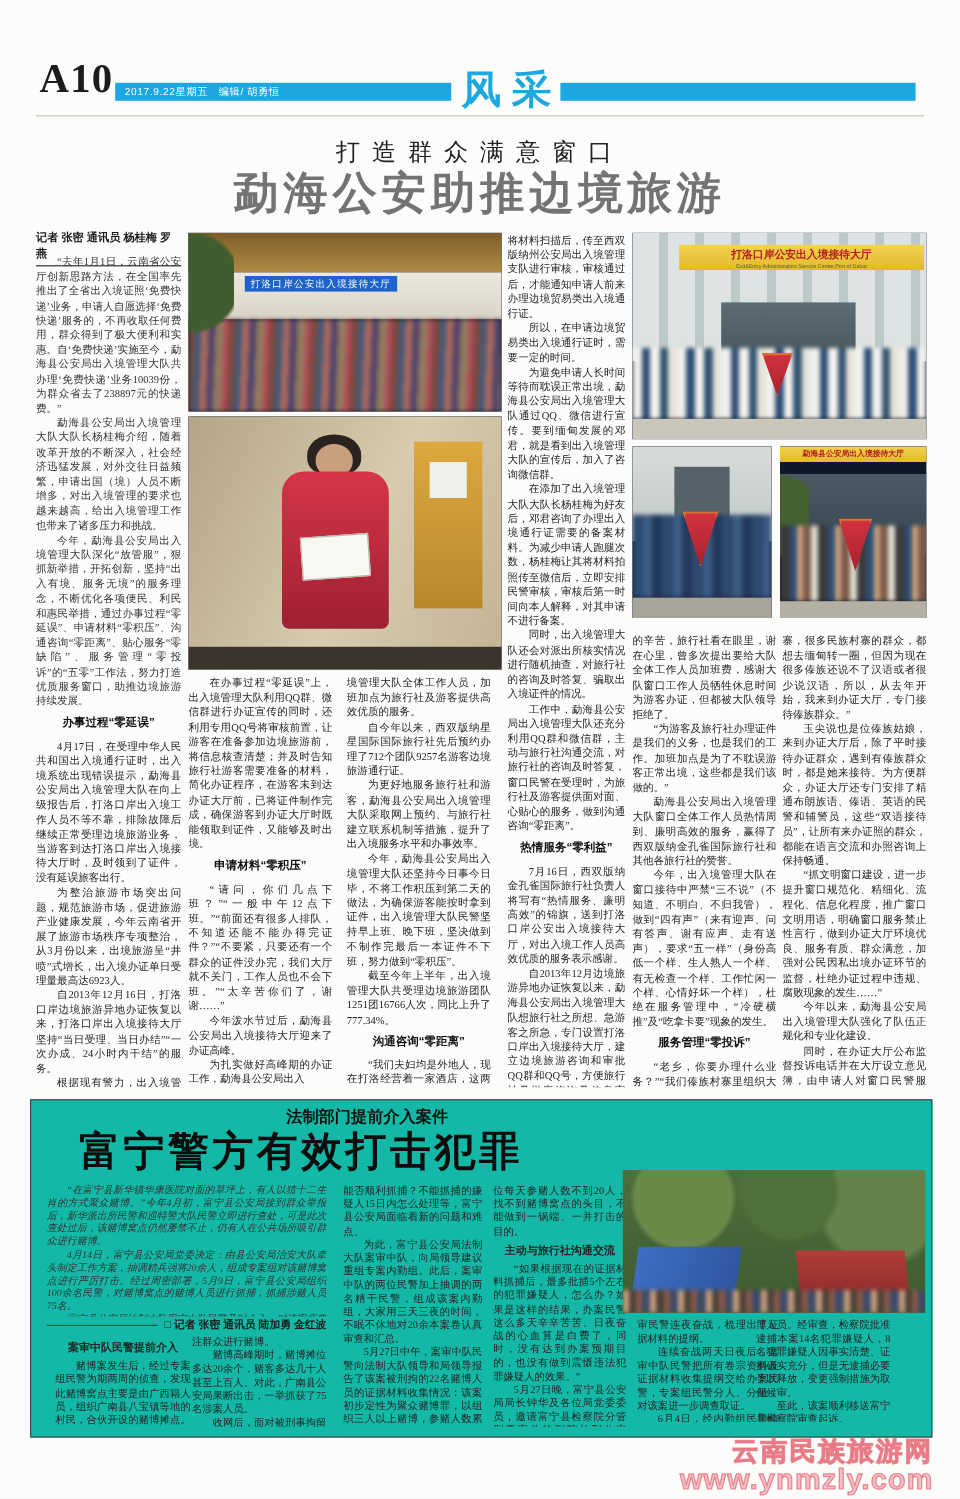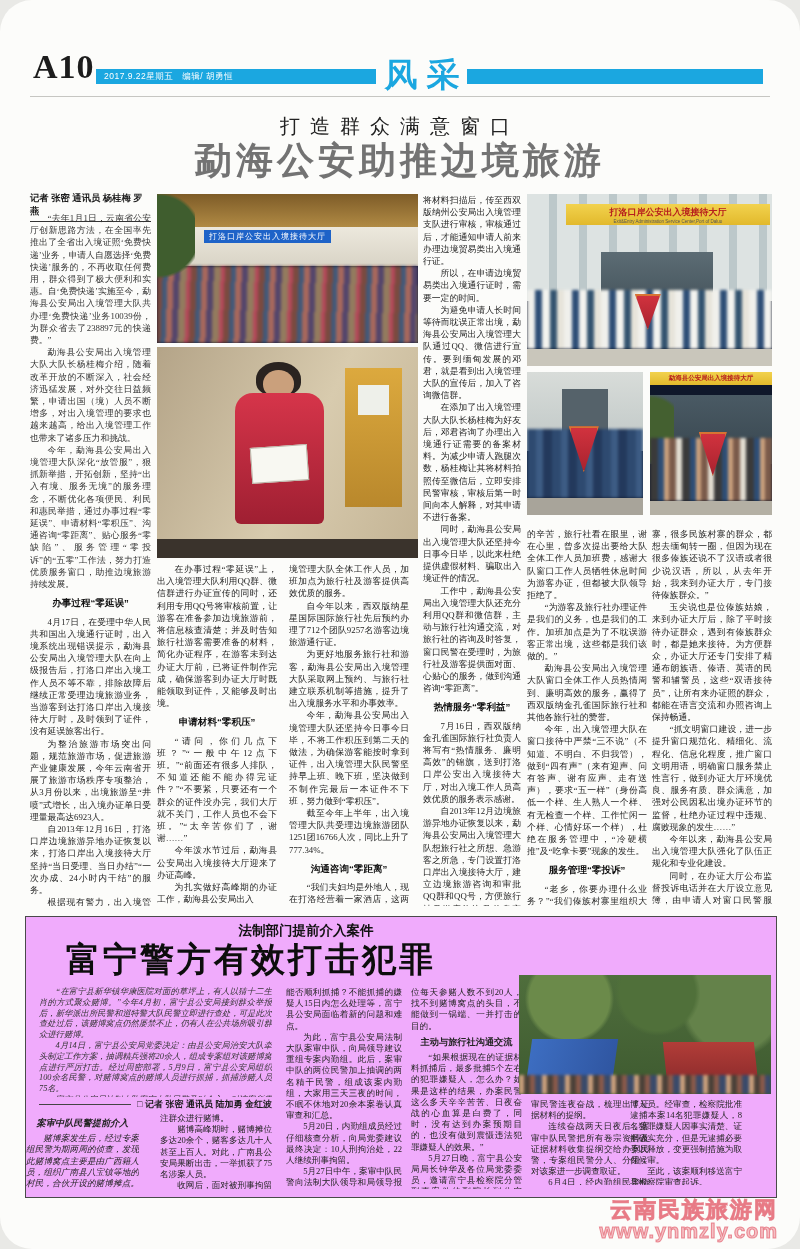--- a/index.html
+++ b/index.html
@@ -1,17 +1,17 @@
 <!DOCTYPE html>
 <html><head>
 <meta charset="utf-8">
 <style>
   html,body{margin:0;padding:0;background:#e9e9e6;}
   .page{position:relative;width:800px;height:1249px;margin:0 auto;background:#fcfcfa;overflow:hidden;
-        font-family:"Liberation Serif","DejaVu Serif",serif;color:#1c1c1c;border-radius:32px;}
+        font-family:"Liberation Serif","DejaVu Serif",serif;color:#1c1c1c;}
   
   .pageno{position:absolute;left:33px;top:48px;font-size:34px;font-weight:600;letter-spacing:1px;}
   .bar{position:absolute;height:15px;background:#1ba7e0;top:69px;}
   .bar.left{left:96px;width:280px;}
   .bar.right{left:467px;width:296px;}
   .datetext{position:absolute;left:104px;top:70.5px;color:#fff;font-size:8.5px;
             font-family:"Liberation Sans",sans-serif;letter-spacing:.5px;}
   .section{position:absolute;left:372px;top:53px;width:100px;text-align:center;color:#1ba7e0;
            font-size:33px;font-weight:bold;font-family:"Liberation Sans",sans-serif;letter-spacing:9px;text-indent:9px;}
   .hrule{position:absolute;left:30px;top:96px;width:740px;height:1px;background:#c6c6c2;}
@@ -45,48 +45,48 @@
   .layer{position:absolute;}
   .blurry{filter:blur(1.6px);}
   .signblue{position:absolute;left:18%;top:24%;background:#1e63c8;color:#fff;font-size:8px;
             font-family:"Liberation Sans",sans-serif;padding:1px 5px;white-space:nowrap;letter-spacing:1px;}
   .signyellow{position:absolute;background:linear-gradient(#f2d24e,#e2b92c);color:#b61d1d;
               font-family:"Liberation Sans",sans-serif;font-weight:bold;text-align:center;}
   .signyellow .eng{display:block;font-size:4.5px;color:#555;font-weight:normal;letter-spacing:0;}
   .pennant{position:absolute;background:linear-gradient(#d3333f,#a8222e);
            clip-path:polygon(0 0,100% 0,50% 100%);box-shadow:0 0 0 2px rgba(220,170,40,.55) inset;}
   
-  .a2box{position:absolute;left:25px;top:916px;width:750px;height:280px;border:1px solid #4a4a4a;background:#f0abfc;}
+  .a2box{position:absolute;left:25px;top:916px;width:750px;height:280px;border:1px solid #4a4a4a;background:#14b8a6;}
   .a2kicker{position:absolute;left:40px;top:5px;width:480px;text-align:center;font-size:13.5px;font-weight:bold;
             font-family:"Liberation Sans",sans-serif;color:#111;}
   .a2headline{position:absolute;left:40px;top:20px;width:480px;text-align:left;font-size:34px;font-weight:bold;
               font-family:"Liberation Sans",sans-serif;letter-spacing:3px;color:#0d0d0d;}
   .a2lede{position:absolute;left:13px;top:70px;width:233px;height:110px;overflow:hidden;
           font-size:8.3px;line-height:10.8px;font-style:italic;color:#333;text-align:justify;}
   .a2lede p{margin:0;text-indent:2em;}
   .a2byline{position:absolute;left:13px;top:181px;width:233px;display:flex;align-items:center;
             font-size:9px;font-weight:bold;font-family:"Liberation Sans",sans-serif;}
   .a2byline .dash{flex:1;height:1px;background:#444;margin-right:6px;}
   .a2col{position:absolute;overflow:hidden;font-size:8.6px;line-height:11.2px;text-align:justify;color:#242424;}
   .a2col p{margin:0;text-indent:2em;}
   .a2col p.cont{text-indent:0;}
   .a2col h4{margin:5px 0 4px 0;text-align:center;font-size:9.2px;font-weight:bold;
             font-family:"Liberation Sans",sans-serif;text-indent:0;}
-  .sa{left:0;top:196px;width:113px;height:76px;font-style:italic;}
+  .sa{left:20px;top:196px;width:113px;height:76px;}
   .sb{left:134px;top:196px;width:112px;height:76px;}
   .t3{left:260px;top:70px;width:116px;height:202px;}
   .t4{left:385px;top:70px;width:111px;height:202px;}
   .t5{left:505px;top:182px;width:118px;height:86px;}
   .t6{left:604px;top:182px;width:112px;height:86px;}
   .ph6{position:absolute;left:493px;top:58px;width:252px;height:119px;overflow:hidden;background:#5d7a43;}
   
   .wm{position:absolute;right:22px;top:1198px;text-align:right;font-family:"Liberation Sans",sans-serif;
       font-weight:bold;color:rgba(238,120,130,.45);-webkit-text-stroke:1px rgba(225,85,100,.65);line-height:1.05;}
   .wm .l1{font-size:22px;letter-spacing:2px;}
-  .wm .l2{font-size:20px;letter-spacing:1px;}
+  .wm .l2{font-size:24px;letter-spacing:1px;}
 </style>
 </head>
 <body>
 
 <div class="page">
 
   <div class="pageno">A10</div>
   <div class="bar left"></div>
   <div class="datetext">2017.9.22星期五　编辑/ 胡勇恒</div>
   <div class="section">风采</div>
@@ -134,21 +134,21 @@
     <div>
         <p>“我们夫妇均是外地人，现在打洛经营着一家酒店，这两年，因业务扩展要到缅甸的勐拉去考察，现在需要办理出入境通行证。”近日，打洛君豪大酒店负责人邓君和妻子，提出了申请边境贸易类出入境通行证的要求。</p>
       </div>
   </div>
   <div class="col c4">
     <div>
         <p class="cont">将材料扫描后，传至西双版纳州公安局出入境管理支队进行审核，审核通过后，才能通知申请人前来办理边境贸易类出入境通行证。</p>
         <p>所以，在申请边境贸易类出入境通行证时，需要一定的时间。</p>
         <p>为避免申请人长时间等待而耽误正常出境，勐海县公安局出入境管理大队通过QQ、微信进行宣传。要到缅甸发展的邓君，就是看到出入境管理大队的宣传后，加入了咨询微信群。</p>
         <p>在添加了出入境管理大队大队长杨桂梅为好友后，邓君咨询了办理出入境通行证需要的备案材料。为减少申请人跑腿次数，杨桂梅让其将材料拍照传至微信后，立即安排民警审核，审核后第一时间向本人解释，对其申请不进行备案。</p>
-        <p>同时，勐海县公安局出入境管理大队还坚持今日事今日毕，以此来杜绝提供虚假材料、骗取出入境证件的情况。</p>
+        <p>同时，出入境管理大队还会对派出所核实情况进行随机抽查，对旅行社的咨询及时答复、骗取出入境证件的情况。</p>
         <p>工作中，勐海县公安局出入境管理大队还充分利用QQ群和微信群，主动与旅行社沟通交流，对旅行社的咨询及时答复，窗口民警在受理时，为旅行社及游客提供面对面、心贴心的服务，做到沟通咨询“零距离”。</p>
       </div>
     <h4>热情服务“零利益”</h4>
     <div>
         <p>7月16日，西双版纳金孔雀国际旅行社负责人将写有“热情服务、廉明高效”的锦旗，送到打洛口岸公安出入境接待大厅，对出入境工作人员高效优质的服务表示感谢。</p>
         <p>自2013年12月边境旅游异地办证恢复以来，勐海县公安局出入境管理大队想旅行社之所想、急游客之所急，专门设置打洛口岸出入境接待大厅，建立边境旅游咨询和审批QQ群和QQ号，方便旅行社及游客咨询及信息审查。</p>
       </div>
   </div>
   <div class="col c5">
     <div>
@@ -248,21 +248,20 @@
           <p class="cont">注群众进行赌博。</p>
           <p>赌博高峰期时，赌博摊位多达20余个，赌客多达几十人甚至上百人。对此，广南县公安局果断出击，一举抓获了75名涉案人员。</p>
           <p>收网后，面对被刑事拘留的32名赌博人员，案件走向、定性、证据是否确实充分？这么多犯罪嫌疑人</p>
         </div>
     </div>
 
     <div class="a2col t3">
       <div>
           <p class="cont">能否顺利抓捕？不能抓捕的嫌疑人15日内怎么处理等，富宁县公安局面临着新的问题和难点。</p>
           <p>为此，富宁县公安局法制大队案审中队，向局领导建议重组专案内勤组。此后，案审中队的两位民警加上抽调的两名精干民警，组成该案内勤组，大家用三天三夜的时间，不眠不休地对20余本案卷认真审查和汇总。</p>
-          <p>5月20日，内勤组成员经过仔细核查分析，向局党委建议最终决定：10人刑拘治处，22人继续刑事拘留。</p>
           <p>5月27日中午，案审中队民警向法制大队领导和局领导报告了该案被刑拘的22名赌博人员的证据材料收集情况：该案初步定性为聚众赌博罪，以组织三人以上赌博，参赌人数累计达到20人以上的情形来定罪。</p>
         </div>
     </div>
     <div class="a2col t4">
       <div>
           <p class="cont">位每天参赌人数不到20人，找不到赌博窝点的头目，不能做到一锅端、一并打击的目的。</p>
         </div>
       <h4>主动与旅行社沟通交流</h4>
       <div>
           <p>“如果根据现在的证据材料抓捕后，最多批捕5个左右的犯罪嫌疑人，怎么办？如果是这样的结果，办案民警这么多天辛辛苦苦、日夜奋战的心血算是白费了，同时，没有达到办案预期目的，也没有做到震慑违法犯罪嫌疑人的效果。”</p>

